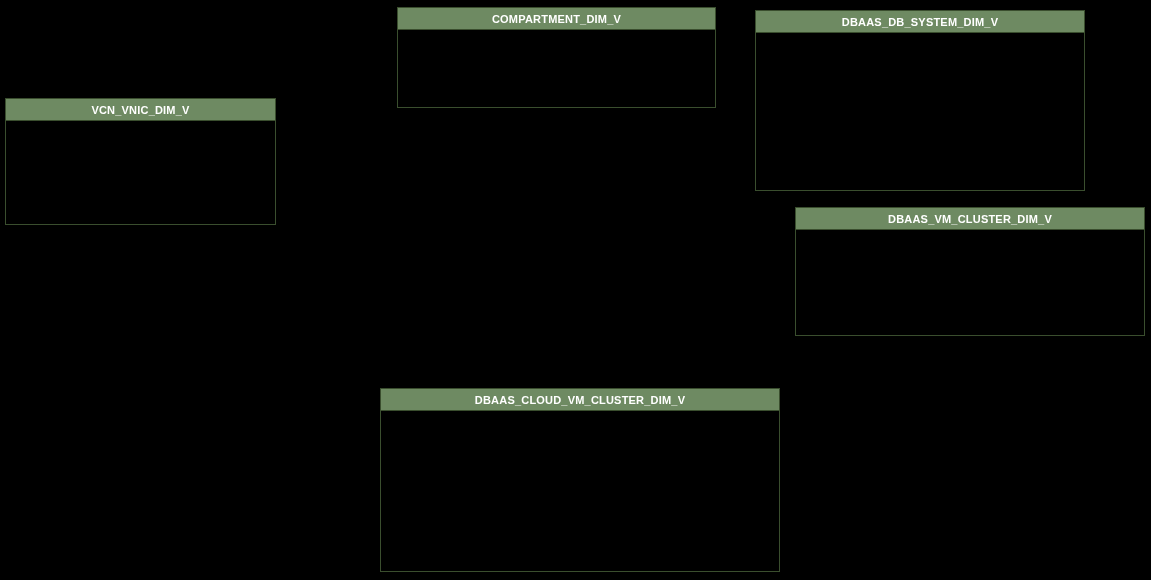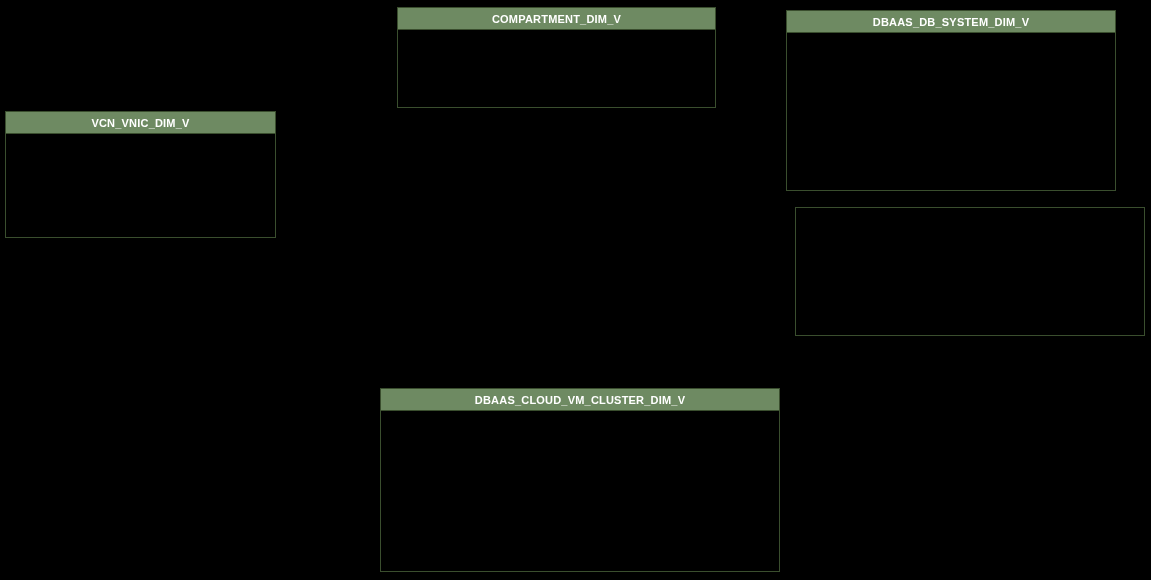--- a/index.html
+++ b/index.html
@@ -37,22 +37,22 @@
     color: var(--header-text);
     font-size: 11px;
     font-weight: bold;
     letter-spacing: 0.2px;
     white-space: nowrap;
     overflow: hidden;
   }
   .entity-body { width: 100%; height: calc(100% - 23px); background: var(--body-bg); }
 
   #entity-compartment        { left: 397px; top: 7px;   width: 319px; height: 101px; }
-  #entity-db-system          { left: 786px; top: 10px;  width: 330px; height: 181px; }
-  #entity-vcn-vnic           { left: 5px;   top: 111px; width: 271px; height: 127px; }
+  #entity-db-system          { left: 755px; top: 10px;  width: 330px; height: 181px; }
+  #entity-vcn-vnic           { left: 5px;   top: 98px; width: 271px; height: 127px; }
   #entity-db-node            { left: 356px; top: 131px; width: 399px; height: 232px; }
   #entity-vm-cluster         { left: 795px; top: 207px; width: 350px; height: 129px; }
   #entity-db-server          { left: 5px;   top: 287px; width: 271px; height: 76px;  }
   #entity-cloud-vm-cluster   { left: 355px; top: 388px; width: 400px; height: 184px; margin-left: 25px; }
 </style>
 </head>
 <body>
 
 <div class="canvas">
 
@@ -72,20 +72,23 @@
 
   <div class="entity" id="entity-vcn-vnic">
     <div class="entity-header">
       <span>VCN_VNIC_DIM_V</span>
     </div>
     <div class="entity-body"></div>
   </div>
 
 
   <div class="entity" id="entity-vm-cluster">
+    <div class="entity-header">
+      <span>DBAAS_VM_CLUSTER_DIM_V</span>
+    </div>
     <div class="entity-body"></div>
   </div>
 
 
   <div class="entity" id="entity-cloud-vm-cluster">
     <div class="entity-header">
       <span>DBAAS_CLOUD_VM_CLUSTER_DIM_V</span>
     </div>
     <div class="entity-body"></div>
   </div>

